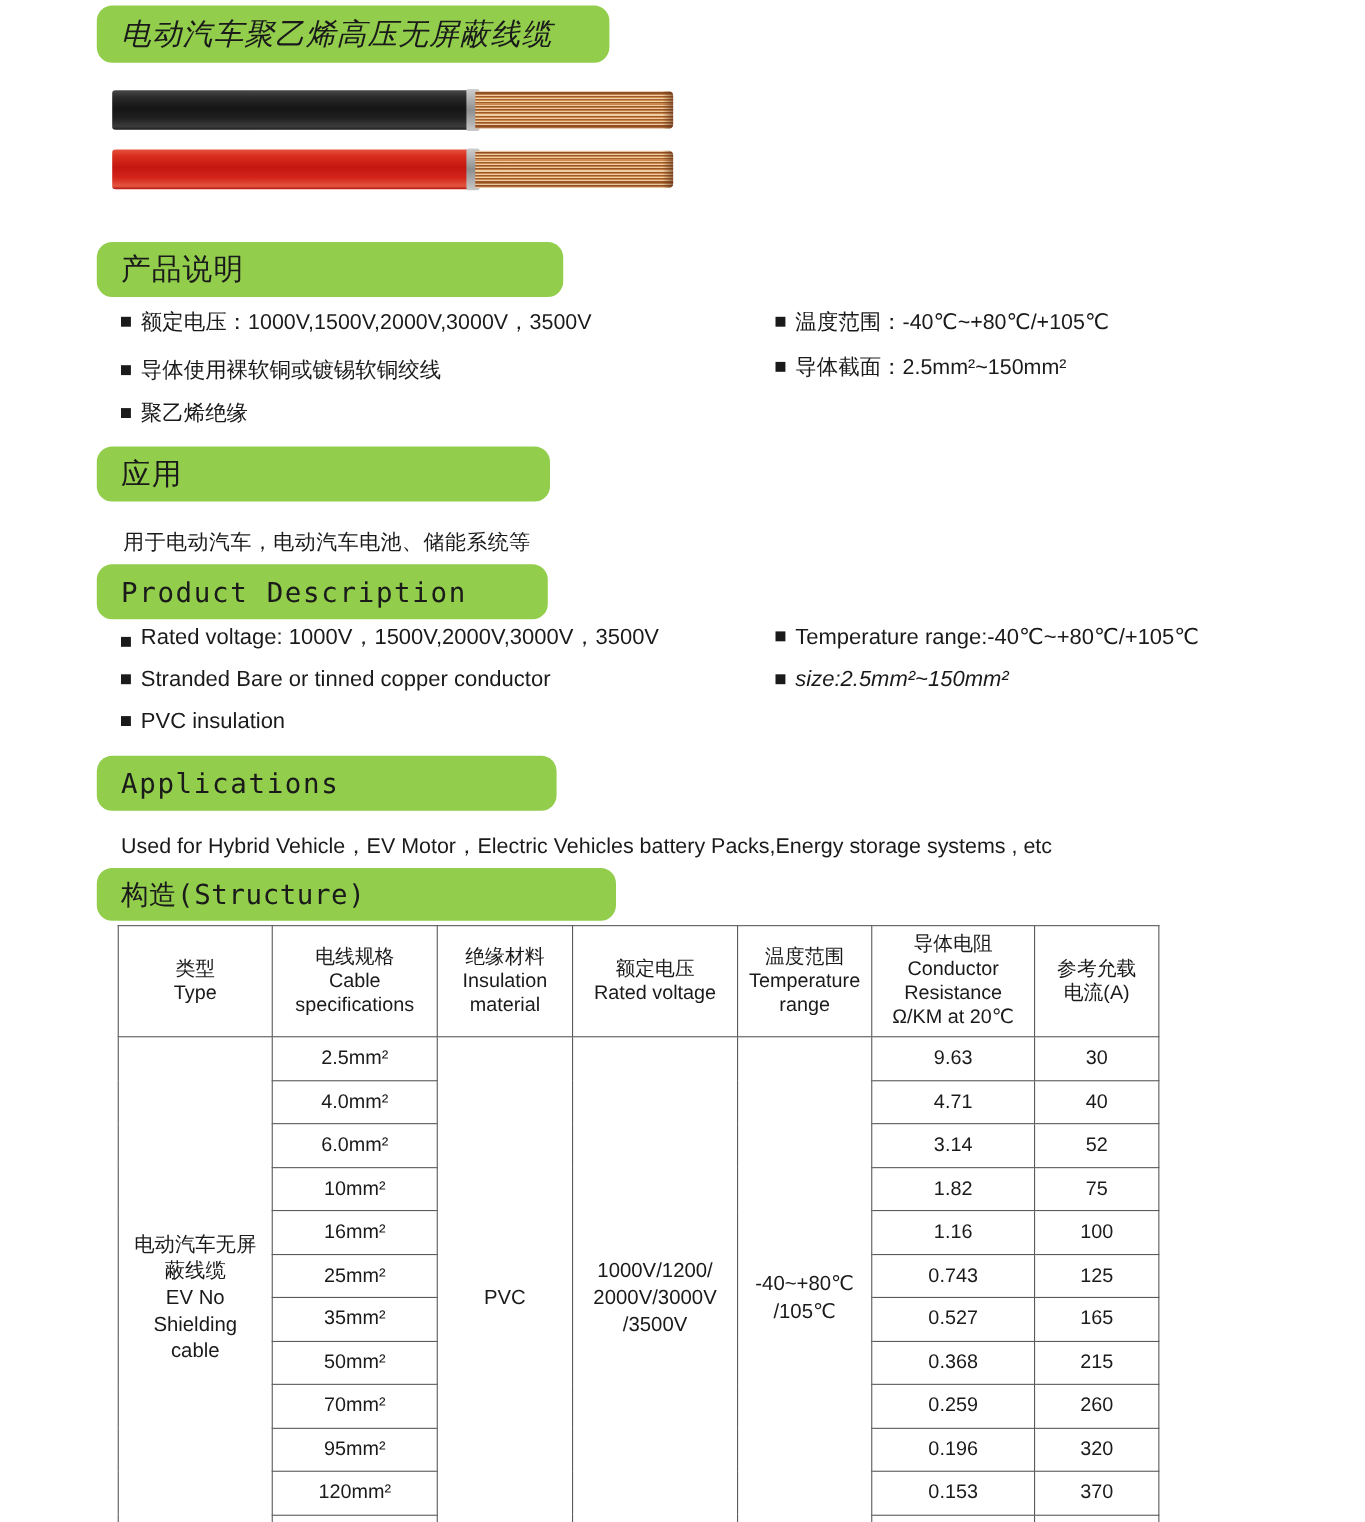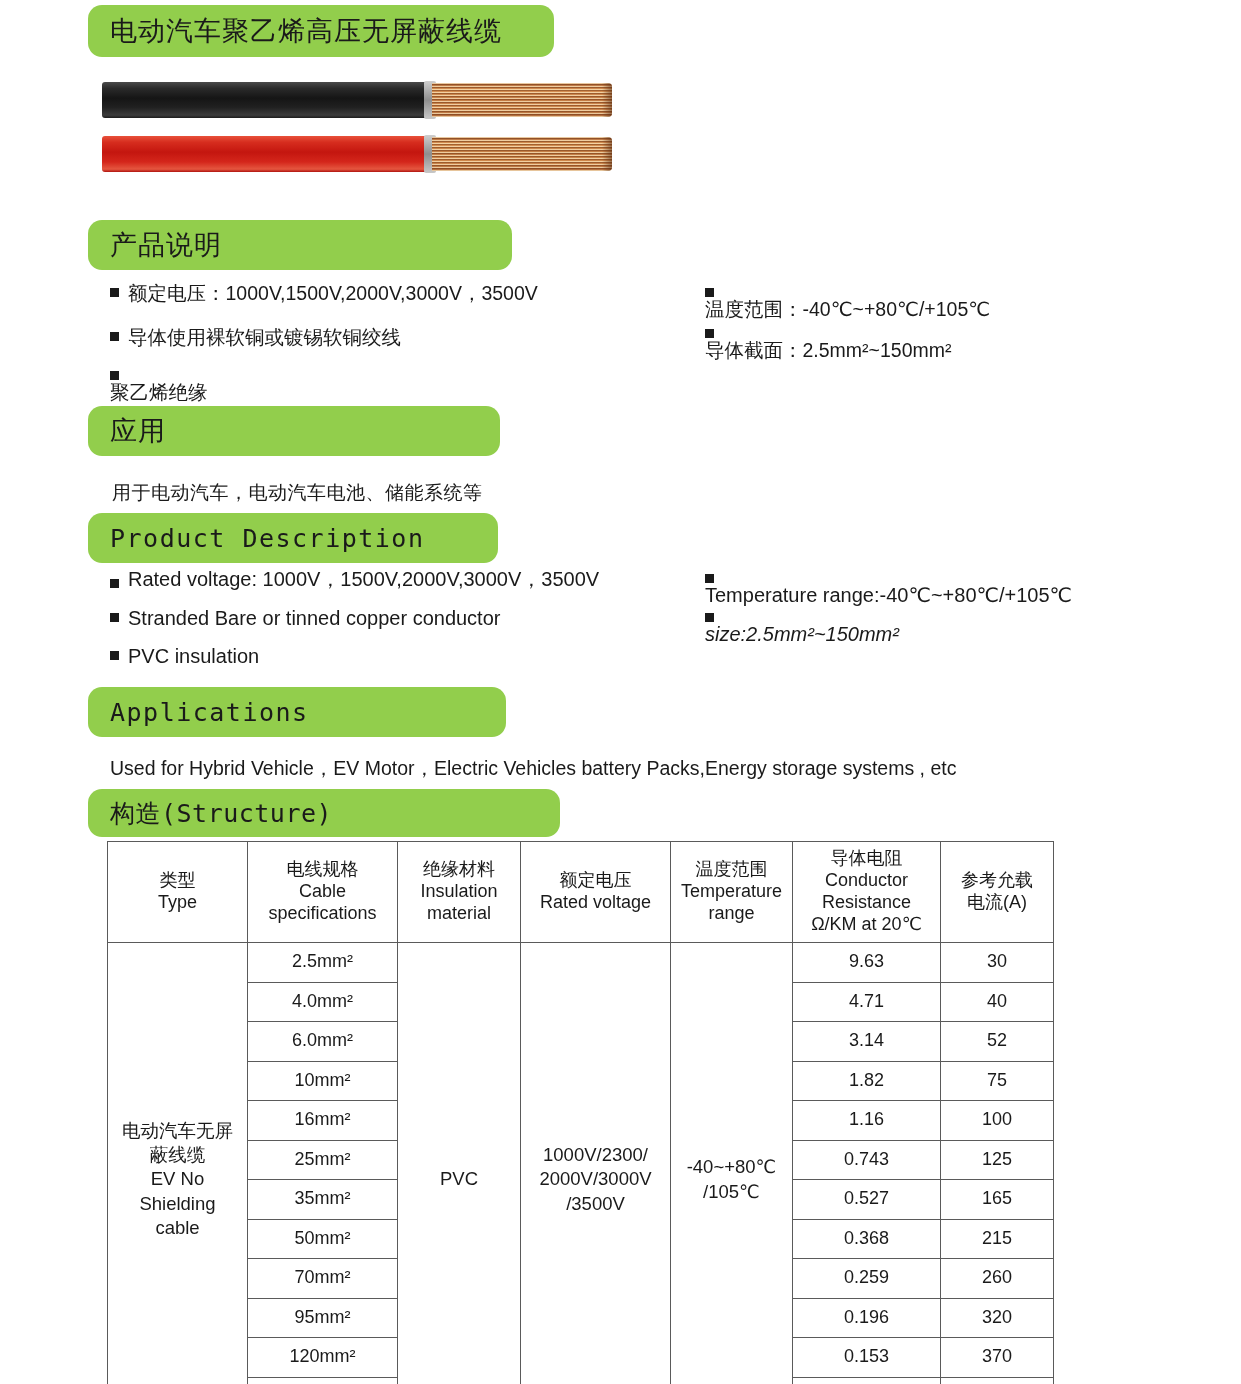--- a/index.html
+++ b/index.html
@@ -42,21 +42,21 @@
     font-size: 25px;
     font-weight: 400;
     letter-spacing: 1.5px;
   }
   .banner.mixed .banner-label {
     font-family: "DejaVu Sans Mono", "Liberation Mono", monospace;
     font-size: 25px;
     letter-spacing: 0.5px;
   }
 
-  #banner-title      { left: 88px;  top: 5px;   width: 466px; height: 52px; }
+  #banner-title      { left: 88px;  top: 5px;   width: 466px; height: 52px; font-style: italic; }
   #banner-prod-cn    { left: 88px;  top: 220px; width: 424px; height: 50px; }
   #banner-app-cn     { left: 88px;  top: 406px; width: 412px; height: 50px; }
   #banner-prod-en    { left: 88px;  top: 513px; width: 410px; height: 50px; }
   #banner-app-en     { left: 88px;  top: 687px; width: 418px; height: 50px; }
   #banner-structure  { left: 88px;  top: 789px; width: 472px; height: 48px; }
 
   
   #product-photo {
     position: absolute;
     left: 88px;
@@ -140,21 +140,21 @@
     background: #1a1a1a;
     margin-right: 9px;
     margin-top: 7px;
     flex: 0 0 auto;
   }
   .feature .ftext { display: inline-block; }
   .feature.cn .ftext { font-size: 19.5px; }
   .feature.en .ftext { font-size: 20px; }
 
   .col-left  { left: 110px; }
-  .col-right { left: 705px; flex-direction: column; }
+  .col-right { left: 705px; }
 
   
   .para {
     position: absolute;
     font-size: 19px;
     white-space: nowrap;
     color: #1a1a1a;
   }
   #app-cn-text {
     left: 112px;
@@ -227,21 +227,21 @@
 </div>
 
 <div class="feature cn col-left" style="top:281px;">
   <span class="bullet"></span>
   <span class="ftext">额定电压：1000V,1500V,2000V,3000V，3500V</span>
 </div>
 <div class="feature cn col-left" style="top:325px;">
   <span class="bullet"></span>
   <span class="ftext">导体使用裸软铜或镀锡软铜绞线</span>
 </div>
-<div class="feature cn col-left" style="top:364px;flex-direction:column;">
+<div class="feature cn col-left" style="top:364px;">
   <span class="bullet"></span>
   <span class="ftext">聚乙烯绝缘</span>
 </div>
 
 <div class="feature cn col-right" style="top:281px;">
   <span class="bullet"></span>
   <span class="ftext">温度范围：-40℃~+80℃/+105℃</span>
 </div>
 <div class="feature cn col-right" style="top:322px;">
   <span class="bullet"></span>
@@ -340,21 +340,21 @@
       <td class="merged" rowspan="12">
         <span class="nowrap-line">电动汽车无屏</span>
         <span class="nowrap-line">蔽线缆</span>
         <span class="nowrap-line">EV No</span>
         <span class="nowrap-line">Shielding</span>
         <span class="nowrap-line">cable</span>
       </td>
       <td>2.5mm²</td>
       <td class="merged" rowspan="12">PVC</td>
       <td class="merged" rowspan="12">
-        <span class="nowrap-line">1000V/2300/</span>
+        <span class="nowrap-line">1000V/1200/</span>
         <span class="nowrap-line">2000V/3000V</span>
         <span class="nowrap-line">/3500V</span>
       </td>
       <td class="merged" rowspan="12">
         <span class="nowrap-line">-40~+80℃</span>
         <span class="nowrap-line">/105℃</span>
       </td>
       <td>9.63</td>
       <td>30</td>
     </tr>

